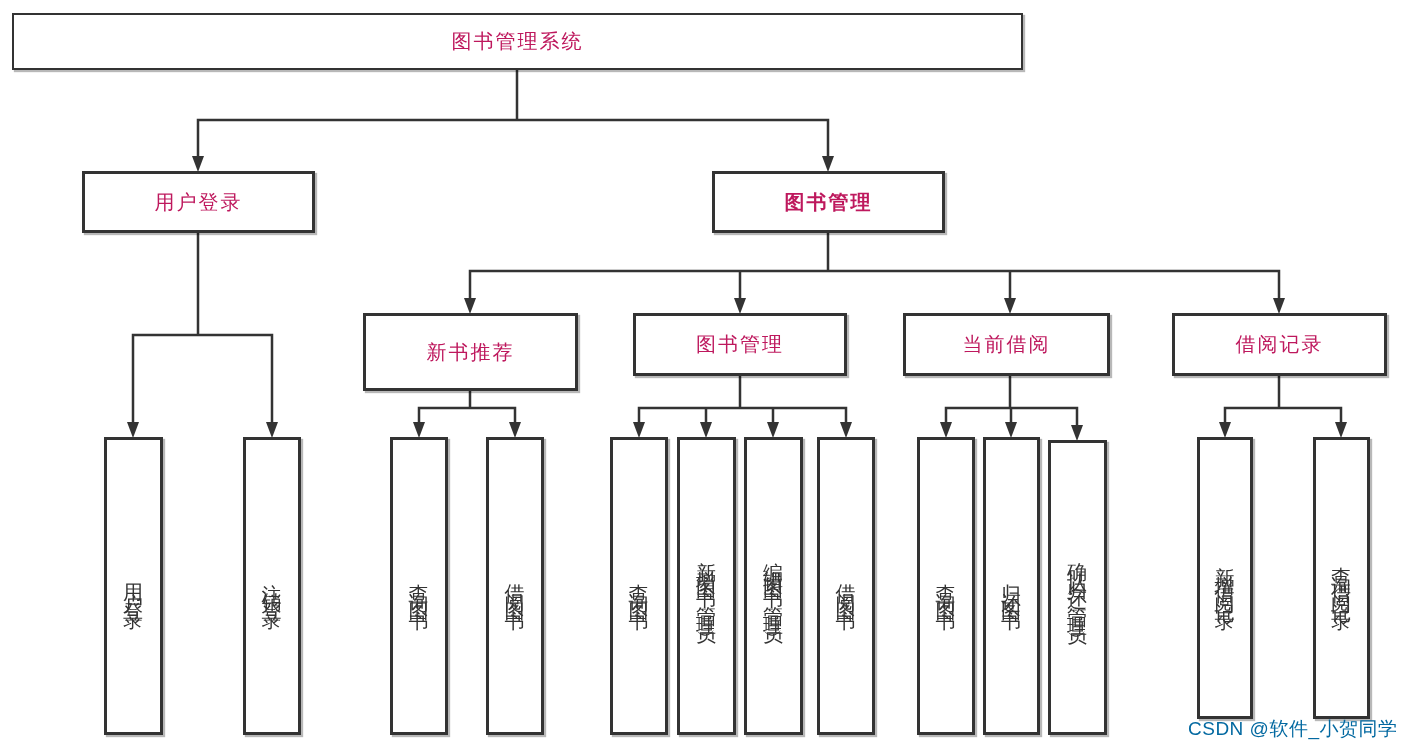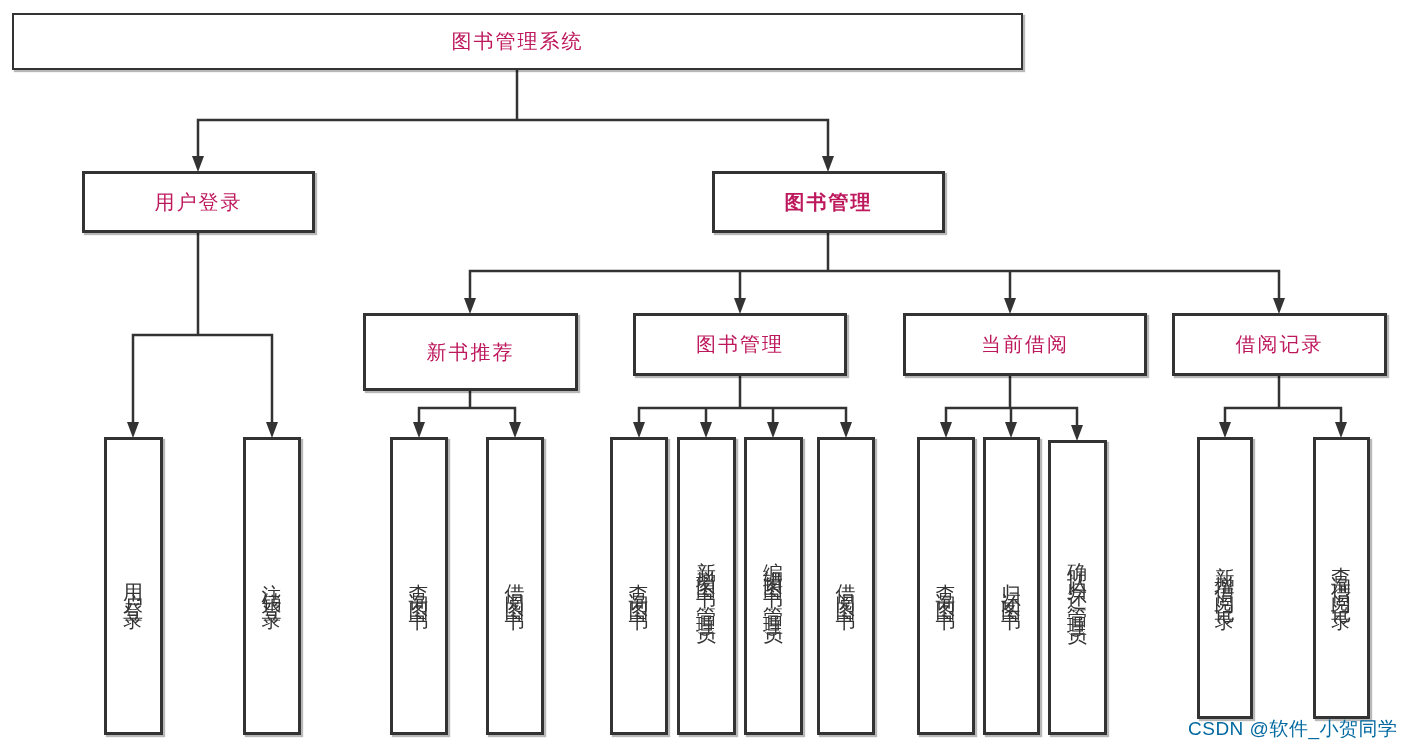--- a/index.html
+++ b/index.html
@@ -108,21 +108,21 @@
   <div class="node" style="left:712px; top:171px; width:233px; height:62px;font-weight:bold;">
     <span class="hlabel">图书管理</span>
   </div>
 
   <div class="node" style="left:363px; top:313px; width:215px; height:78px;justify-content:center;">
     <span class="hlabel">新书推荐</span>
   </div>
   <div class="node" style="left:633px; top:313px; width:214px; height:63px;">
     <span class="hlabel">图书管理</span>
   </div>
-  <div class="node" style="left:903px; top:313px; width:244px; height:63px;">
+  <div class="node" style="left:903px; top:313px; width:207px; height:63px;">
     <span class="hlabel">当前借阅</span>
   </div>
   <div class="node" style="left:1172px; top:313px; width:215px; height:63px;text-align:center;">
     <span class="hlabel">借阅记录</span>
   </div>
 
   <div class="node" style="left:104px; top:437px; width:59px; height:298px;">
     <span class="vlabel">用户登录</span>
   </div>
   <div class="node" style="left:243px; top:437px; width:58px; height:298px;">

